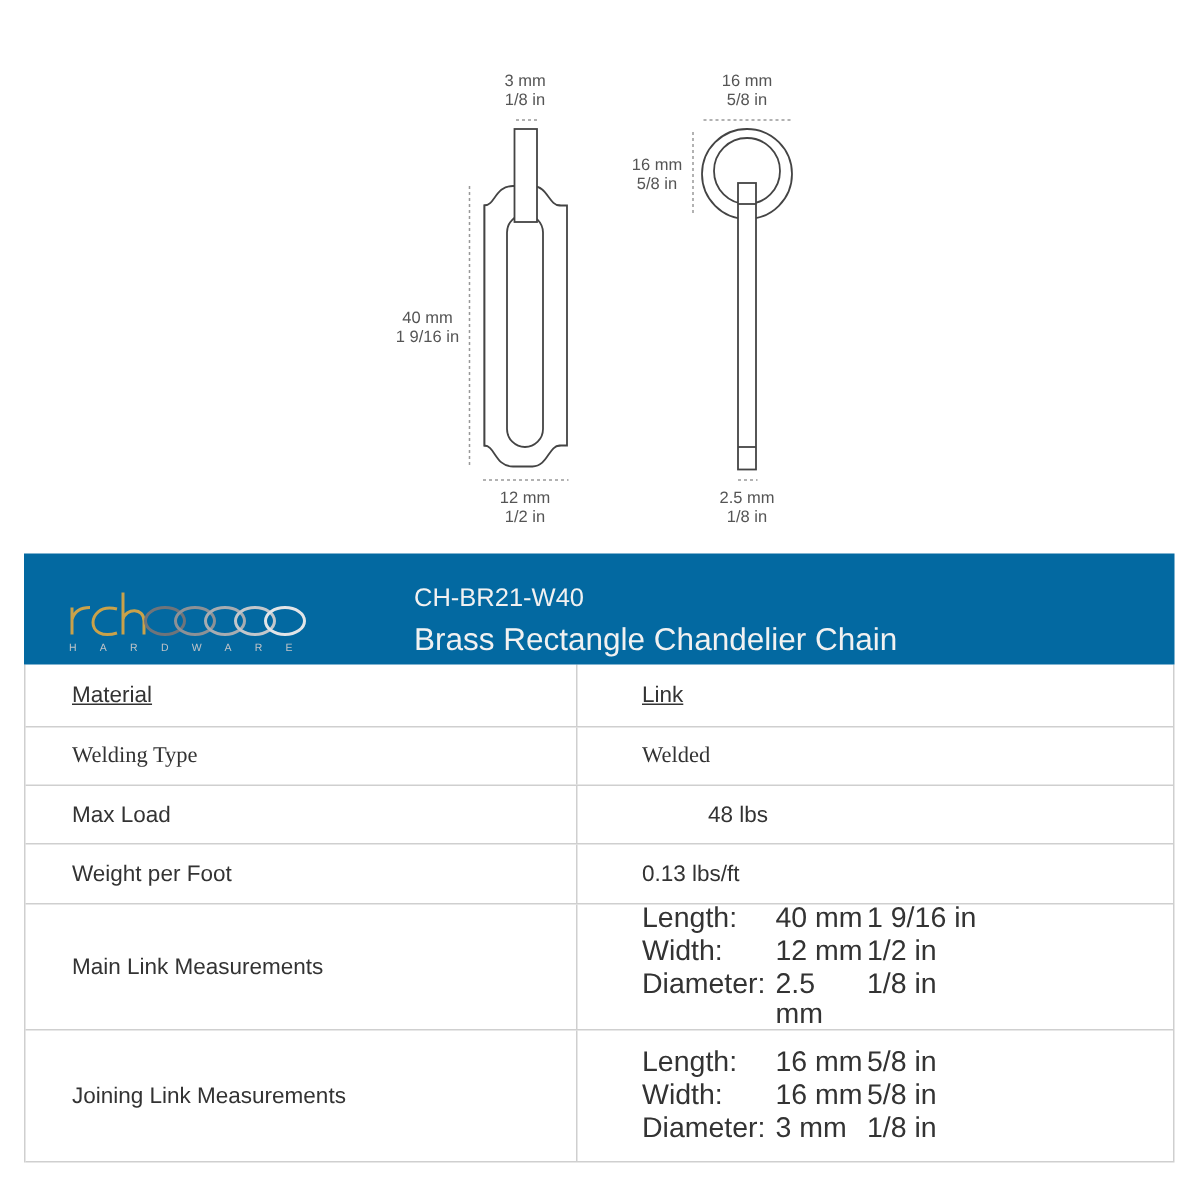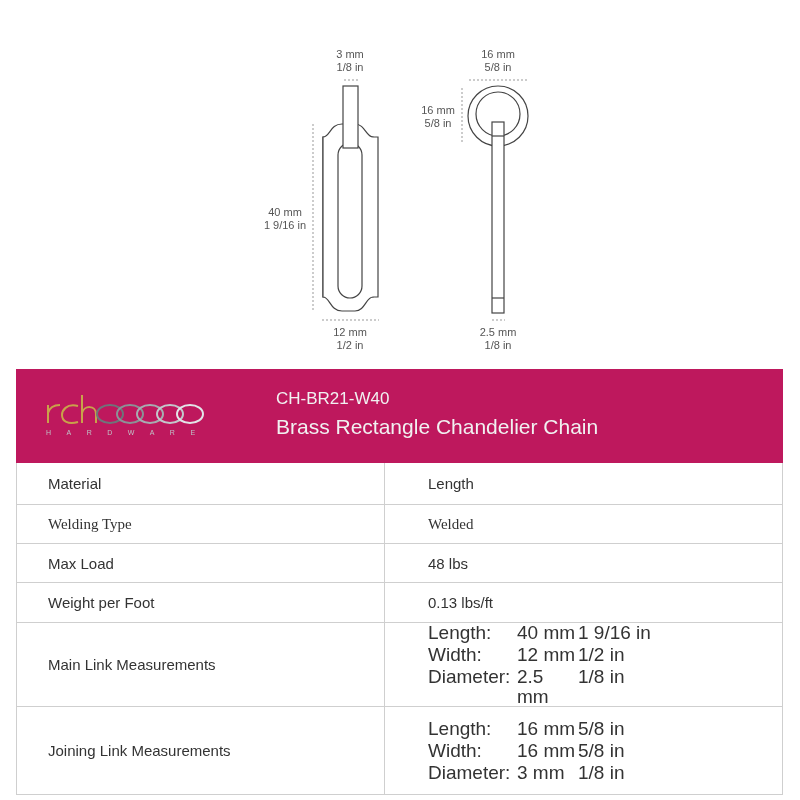--- a/index.html
+++ b/index.html
@@ -1,21 +1,21 @@
 <!DOCTYPE html>
 <html><head>
 <meta charset="utf-8">
 <style>
   html, body { margin:0; padding:0; background:#ffffff; }
   body { width:800px; height:800px; position:relative; overflow:hidden;
          font-family:"Liberation Sans", sans-serif; color:#333; }
   .dim { position:absolute; font-size:11px; color:#555; text-align:center; line-height:13px; }
   .diagram { position:absolute; left:0; top:0; width:800px; height:360px; }
   .spec-table { position:absolute; left:16px; top:369px; width:767px; }
-  .header-band { height:94px; background:#be185d; position:relative; }
+  .header-band { height:74px; background:#0369a1; position:relative; }
   .logo { position:absolute; left:28px; top:24px; width:170px; height:50px; }
   .logo-sub { position:absolute; left:30px; top:60px; font-size:7px; letter-spacing:15.5px; color:#bfc3c7; }
   .title1 { position:absolute; left:260px; top:20px; font-size:17px; color:#f1f1f1; }
   .title2 { position:absolute; left:260px; top:46px; font-size:21px; color:#f1f1f1; }
   .rows { border-left:1px solid #cfcfcf; border-right:1px solid #cfcfcf; }
   .row { display:flex; border-bottom:1px solid #cfcfcf; }
   .cell-l { width:368px; border-right:1px solid #cfcfcf; padding-left:31px; box-sizing:border-box;
             display:flex; align-items:center; font-size:15px; color:#333; }
   .cell-r { flex:1; padding-left:43px; box-sizing:border-box; display:flex; align-items:center;
             font-size:15px; color:#333; }
@@ -96,29 +96,29 @@
         <ellipse cx="126" cy="21" rx="13" ry="9" stroke="#c3c7cb"></ellipse>
         <ellipse cx="146" cy="21" rx="13" ry="9" stroke="#e2e5e8"></ellipse>
       </g>
     </svg>
     <div class="logo-sub">HARDWARE</div>
     <div class="title1">CH-BR21-W40</div>
     <div class="title2">Brass Rectangle Chandelier Chain</div>
   </div>
 
   <div class="rows">
-    <div class="row" style="height:41px;">
+    <div class="row" style="height:41px;text-decoration:underline;">
       <div class="cell-l">Material</div>
-      <div class="cell-r">Length</div>
+      <div class="cell-r">Link</div>
     </div>
     <div class="row" style="height:38px;font-family:Liberation Serif, serif;">
       <div class="cell-l">Welding Type</div>
       <div class="cell-r">Welded</div>
     </div>
-    <div class="row" style="height:38px;">
+    <div class="row" style="height:38px;gap:44px;">
       <div class="cell-l">Max Load</div>
       <div class="cell-r">48 lbs</div>
     </div>
     <div class="row" style="height:39px;">
       <div class="cell-l">Weight per Foot</div>
       <div class="cell-r">0.13 lbs/ft</div>
     </div>
 
     <div class="row" style="height:83px;">
       <div class="cell-l">Main Link Measurements</div>

